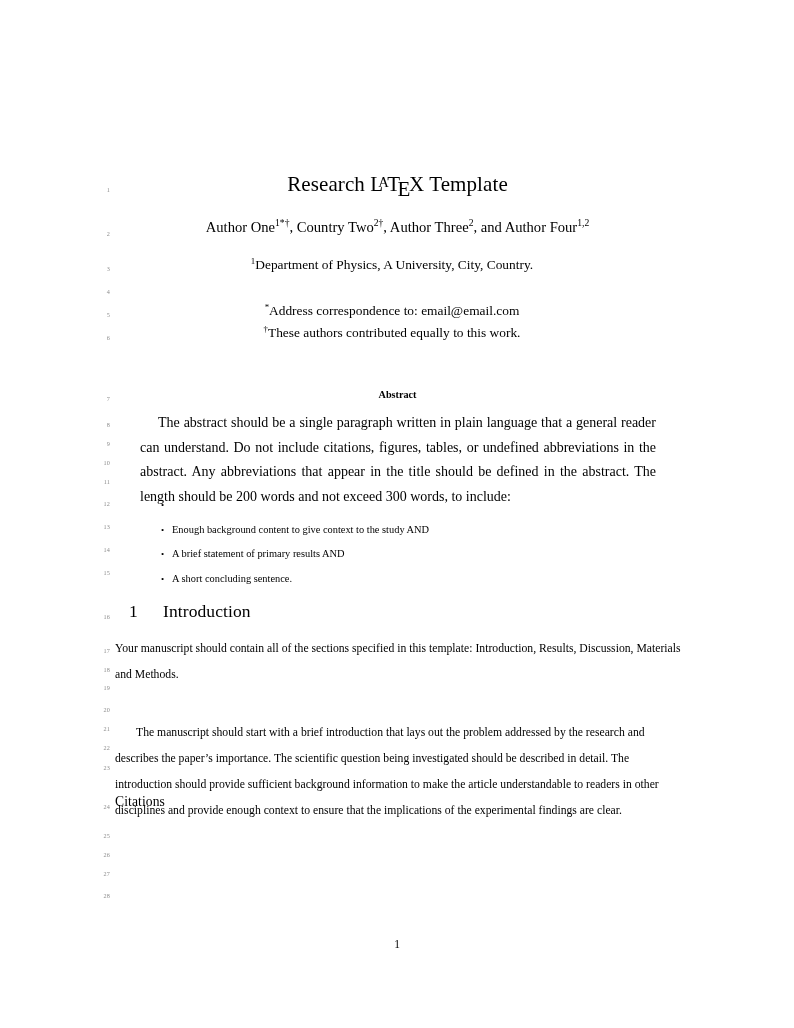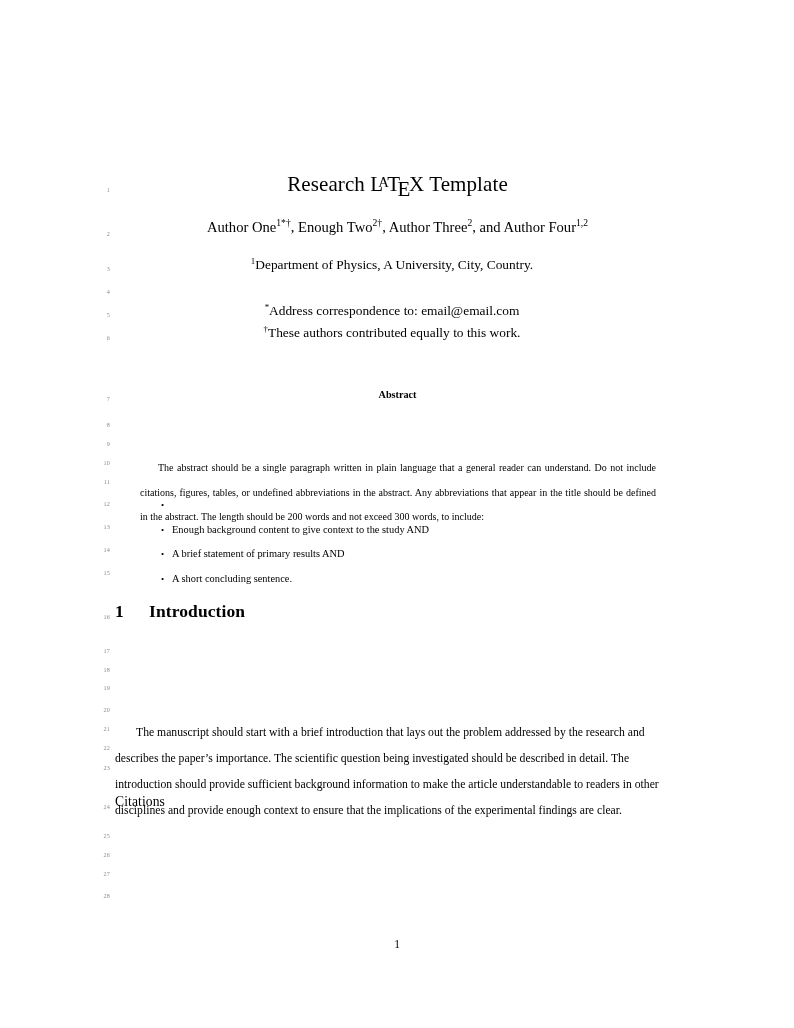--- a/index.html
+++ b/index.html
@@ -88,26 +88,25 @@
     left: 140px;
     right: 139px;
     text-align: center;
     font-size: 10.2px;
     font-weight: bold;
   }
   .abs-body {
     position: absolute;
     left: 140px;
     width: 516px;
-    font-size: 10px;
+    font-size: 14px;
     line-height: 24.5px;
     text-align: justify;
     text-indent: 18px;
     text-justify: inter-word;
-    margin-top: 45px;
   }
   .abs-list {
     position: absolute;
     left: 140px;
     width: 516px;
     margin: 0;
     padding: 0;
     list-style: none;
     font-size: 10.4px;
   }
@@ -121,23 +120,23 @@
     position: absolute;
     left: 21px;
     top: 0;
     font-size: 9px;
     line-height: 24.5px;
   }
 
   
   .h1 {
     position: absolute;
-    left: 115px;
+    left: 129px;
     font-size: 17.5px;
-    font-weight: bold;
+    font-weight: normal;
     letter-spacing: 0.1px;
   }
   .h1 .num { display: inline-block; width: 34px; }
   .h2 {
     position: absolute;
     left: 115px;
     font-size: 13.6px;
     font-weight: normal;
     letter-spacing: 0.1px;
   }
@@ -193,38 +192,39 @@
   <div class="lnum" style="top:764px">23</div>
 
   <div class="lnum" style="top:803px">24</div>
   <div class="lnum" style="top:832px">25</div>
   <div class="lnum" style="top:851px">26</div>
   <div class="lnum" style="top:870px">27</div>
   <div class="lnum" style="top:892px">28</div>
 
   <div class="title" style="top:172px"><span>Research </span><span class="latex"><span>L</span><span class="a">A</span><span>T</span><span class="e">E</span><span>X</span></span><span> Template</span></div>
 
-  <div class="authors" style="top:219px"><span><span>Author One</span><sup>1*†</sup></span><span>, </span><span><span>Enough Two</span><sup>2†</sup></span><span>, </span><span><span>Author Three</span><sup>2</sup></span><span>, and </span><span><span>Author Four</span><sup>1,2</sup></span></div>
+  <div class="authors" style="top:219px"><span><span>Author One</span><sup>1*†</sup></span><span>, </span><span><span>Country Two</span><sup>2†</sup></span><span>, </span><span><span>Author Three</span><sup>2</sup></span><span>, and </span><span><span>Author Four</span><sup>1,2</sup></span></div>
 
   <div class="affil" style="top:257px"><sup>1</sup><span>Department of Physics, A University, City, Country.</span></div>
   <div class="affil" style="top:325px"><sup>†</sup><span>These authors contributed equally to this work.</span></div>
   <div class="affil" style="top:303px"><sup>*</sup><span>Address correspondence to: email@email.com</span></div>
 
   <div class="abs-head" style="top:389px">Abstract</div>
   <div class="abs-body" style="top:411px">The abstract should be a single paragraph written in plain language that a general reader can understand. Do not include citations, figures, tables, or undefined abbreviations in the abstract. Any abbreviations that appear in the title should be defined in the abstract. The length should be 200 words and not exceed 300 words, to include:</div>
 
   <ul class="abs-list" style="top:493px">
     <li><span class="bullet">•</span></li>
     <li><span class="bullet">•</span><span>Enough background content to give context to the study AND</span></li>
     <li><span class="bullet">•</span><span>A brief statement of primary results AND</span></li>
     <li><span class="bullet">•</span><span>A short concluding sentence.</span></li>
   </ul>
 
   <div class="h1" style="top:601px"><span class="num">1</span><span>Introduction</span></div>
 
+  <div class="para last-left" style="top:636px">Your manuscript should contain all of the sections specified in this template: Introduction, Results, Discussion, Materials and Methods.</div>
   <div class="para indent last-left" style="top:676px">The manuscript should start with a brief introduction that lays out the problem addressed by the research and describes the paper’s importance. The scientific question being investigated should be described in detail. The introduction should provide sufficient background information to make the article understandable to readers in other disciplines and provide enough context to ensure that the implications of the experimental findings are clear.</div>
 
   <div class="h2" style="top:794px"><span>Citations</span></div>
 
 
   <div class="pagenum" style="top:938px">1</div>
 
 </div>
 
 </body></html>

